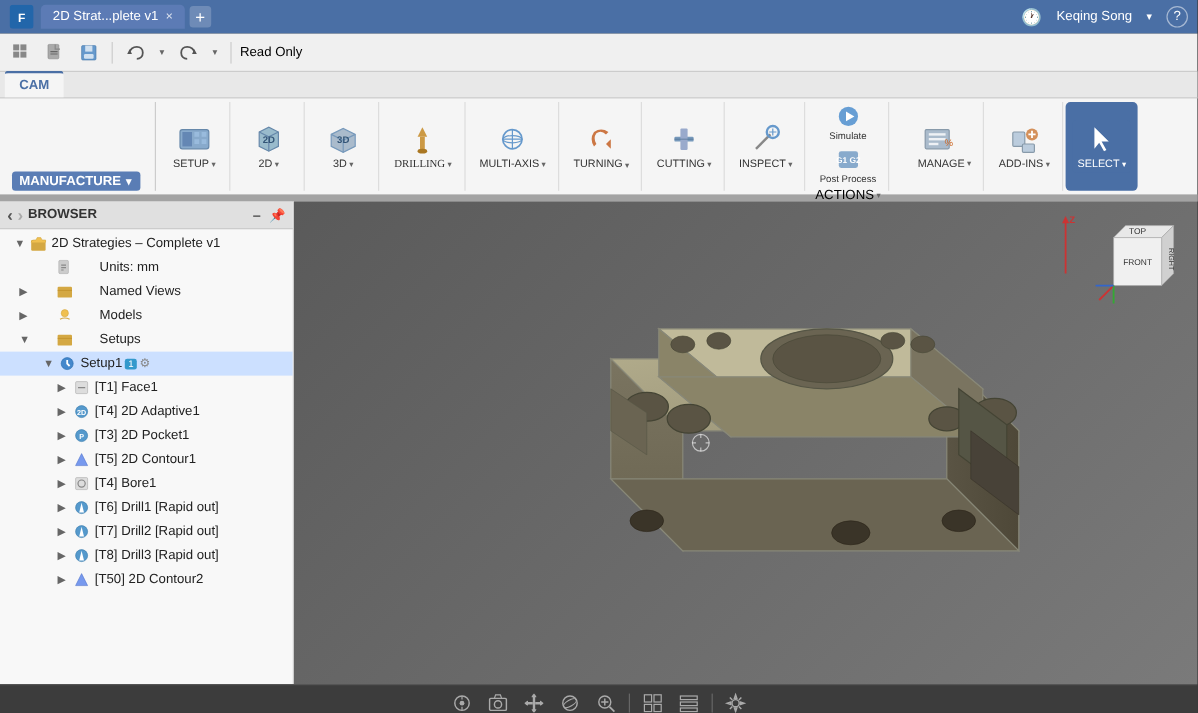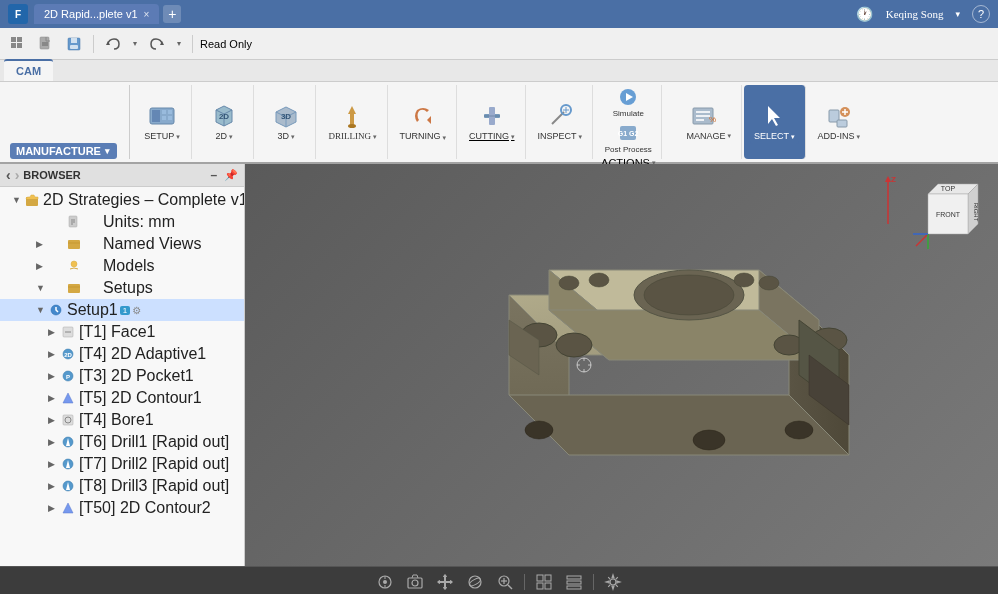--- a/index.html
+++ b/index.html
@@ -60,21 +60,21 @@
       cursor: pointer;
       border-radius: 3px;
       color: #333;
       font-size: 13px;
     }
     .toolbar-sep { width: 1px; height: 18px; background: #ccc; margin: 0 3px; }
 
     
     #ribbon {
       background: #f5f5f5;
-      border-bottom: 2px solid #a3a3a3;
+      border-bottom: 6px solid #a3a3a3;
     }
     #ribbon-tabs {
       display: flex;
       align-items: flex-end;
       height: 22px;
       padding: 0 4px;
       background: #e8e8e8;
       border-bottom: 1px solid #ccc;
     }
     .ribbon-tab {
@@ -199,23 +199,23 @@
       color: #666;
       flex-shrink: 0;
     }
     .tree-icon {
       width: 16px; height: 16px;
       margin-right: 3px;
       flex-shrink: 0;
       display: flex; align-items: center; justify-content: center;
       font-size: 12px;
     }
-    .tree-label { font-size: 16px; }
+    .tree-label { font-size: 11px; }
     .indent1 { padding-left: 12px; }
-    .indent2 { padding-left: 36px; gap: 18px; }
+    .indent2 { padding-left: 16px; gap: 18px; }
     .indent3 { padding-left: 36px; }
     .indent4 { padding-left: 48px; }
 
     
     #viewport {
       flex: 1;
       background: linear-gradient(135deg, #5a5a5a 0%, #7a7a7a 100%);
       position: relative;
       overflow: hidden;
     }
@@ -289,29 +289,29 @@
   </style>
 </head>
 <body>
 
 <div id="title-bar">
   <svg width="20" height="20" viewBox="0 0 20 20" style="margin-right:6px;flex-shrink:0">
     <rect width="20" height="20" rx="3" fill="#2266aa"></rect>
     <text x="10" y="14" text-anchor="middle" fill="white" font-size="10" font-weight="bold">F</text>
   </svg>
   <div class="tab">
-    <span>2D Rapid...plete v1</span>
+    <span>2D Strat...plete v1</span>
     <span class="close-btn">×</span>
   </div>
   <div class="add-tab">+</div>
   <div class="spacer"></div>
 
   <div class="title-right">
     <span style="cursor:pointer;font-size:14px;">🕐</span>
-    <span style="cursor:pointer;font-family:Liberation Serif, serif;">Keqing Song</span>
+    <span style="cursor:pointer;">Keqing Song</span>
     <span style="font-size:9px;cursor:pointer;">▾</span>
     <span style="cursor:pointer;width:18px;height:18px;border:1px solid rgba(255,255,255,0.5);border-radius:50%;display:flex;align-items:center;justify-content:center;font-size:11px;">?</span>
   </div>
 </div>
 
 <div id="toolbar">
   <div class="toolbar-btn">
     <svg width="16" height="16" viewBox="0 0 16 16">
         <rect x="1" y="1" width="5" height="5" fill="#888"></rect>
         <rect x="7" y="1" width="5" height="5" fill="#888"></rect>
@@ -438,20 +438,38 @@
             </svg>
           </div>
           <div style="display:flex;align-items:center;gap:2px;font-family:Liberation Serif, serif;">
             <span class="btn-label">DRILLING</span>
             <span class="dropdown-arrow">▾</span>
           </div>
         </div>
       </div>
     </div>
 
+    <div class="ribbon-group">
+      <div class="ribbon-icons">
+        <div class="ribbon-btn">
+          <div class="icon-box">
+            <svg width="28" height="28" viewBox="0 0 28 28">
+              <circle cx="14" cy="14" r="8" fill="none" stroke="#6699cc" stroke-width="1.5"></circle>
+              <ellipse cx="14" cy="14" rx="8" ry="3" fill="none" stroke="#6699cc" stroke-width="1"></ellipse>
+              <line x1="14" y1="6" x2="14" y2="22" stroke="#6699cc" stroke-width="1"></line>
+              <line x1="6" y1="14" x2="22" y2="14" stroke="#6699cc" stroke-width="1"></line>
+            </svg>
+          </div>
+          <div style="display:flex;align-items:center;gap:2px;">
+            <span class="btn-label">MULTI-AXIS</span>
+            <span class="dropdown-arrow">▾</span>
+          </div>
+        </div>
+      </div>
+    </div>
 
     <div class="ribbon-group">
       <div class="ribbon-icons">
         <div class="ribbon-btn">
           <div class="icon-box">
             <svg width="28" height="28" viewBox="0 0 28 28">
               <path d="M8 20 Q4 14 8 8 Q14 4 20 8 L18 10 Q14 6 10 9 Q7 13 10 18 Z" fill="#cc7744"></path>
               <polygon points="18,18 22,14 22,22" fill="#cc7744"></polygon>
             </svg>
           </div>
@@ -466,21 +484,21 @@
     <div class="ribbon-group">
       <div class="ribbon-icons">
         <div class="ribbon-btn">
           <div class="icon-box">
             <svg width="28" height="28" viewBox="0 0 28 28">
               <rect x="6" y="12" width="16" height="4" rx="1" fill="#7799bb"></rect>
               <rect x="11" y="5" width="6" height="18" rx="1" fill="#99aacc"></rect>
               <line x1="6" y1="14" x2="22" y2="14" stroke="#446688" stroke-width="0.5"></line>
             </svg>
           </div>
-          <div style="display:flex;align-items:center;gap:2px;text-decoration:underline;">
+          <div style="display:flex;align-items:center;gap:2px;">
             <span class="btn-label">CUTTING</span>
             <span class="dropdown-arrow">▾</span>
           </div>
         </div>
       </div>
     </div>
 
     <div class="ribbon-group">
       <div class="ribbon-icons">
         <div class="ribbon-btn">
@@ -540,51 +558,51 @@
             </svg>
           </div>
           <div style="display:flex;align-items:flex-start;gap:2px;padding-left:12px;">
             <span class="btn-label">MANAGE</span>
             <span class="dropdown-arrow">▾</span>
           </div>
         </div>
       </div>
     </div>
 
-    <div class="ribbon-group" style="background:#4a6fa5;border-radius:4px;">
-      <div class="ribbon-icons">
-        <div class="ribbon-btn active">
-          <div class="icon-box">
-            <svg width="28" height="28" viewBox="0 0 28 28">
-              <polygon points="8,4 8,22 12,17 16,24 18,23 14,16 20,16" fill="white"></polygon>
-            </svg>
-          </div>
-          <div style="display:flex;align-items:center;gap:2px;">
-            <span class="btn-label" style="color:white;">SELECT</span>
-            <span class="dropdown-arrow" style="color:white;">▾</span>
-          </div>
-        </div>
-      </div>
-    </div>
-
     <div class="ribbon-group">
       <div class="ribbon-icons">
         <div class="ribbon-btn">
           <div class="icon-box">
             <svg width="28" height="28" viewBox="0 0 28 28">
               <rect x="4" y="8" width="10" height="12" rx="1" fill="#bbccdd" stroke="#889aaa" stroke-width="1"></rect>
               <circle cx="20" cy="10" r="5" fill="#cc7733" opacity="0.8"></circle>
               <line x1="20" y1="7" x2="20" y2="13" stroke="white" stroke-width="1.5"></line>
               <line x1="17" y1="10" x2="23" y2="10" stroke="white" stroke-width="1.5"></line>
               <rect x="12" y="18" width="10" height="7" rx="1" fill="#bbccdd" stroke="#889aaa" stroke-width="1"></rect>
             </svg>
           </div>
           <div style="display:flex;align-items:center;gap:2px;">
             <span class="btn-label">ADD-INS</span>
             <span class="dropdown-arrow">▾</span>
+          </div>
+        </div>
+      </div>
+    </div>
+
+    <div class="ribbon-group" style="background:#4a6fa5;border-radius:4px;">
+      <div class="ribbon-icons">
+        <div class="ribbon-btn active">
+          <div class="icon-box">
+            <svg width="28" height="28" viewBox="0 0 28 28">
+              <polygon points="8,4 8,22 12,17 16,24 18,23 14,16 20,16" fill="white"></polygon>
+            </svg>
+          </div>
+          <div style="display:flex;align-items:center;gap:2px;">
+            <span class="btn-label" style="color:white;">SELECT</span>
+            <span class="dropdown-arrow" style="color:white;">▾</span>
           </div>
         </div>
       </div>
     </div>
 
   </div>
 </div>
 
 <div id="main">
 

